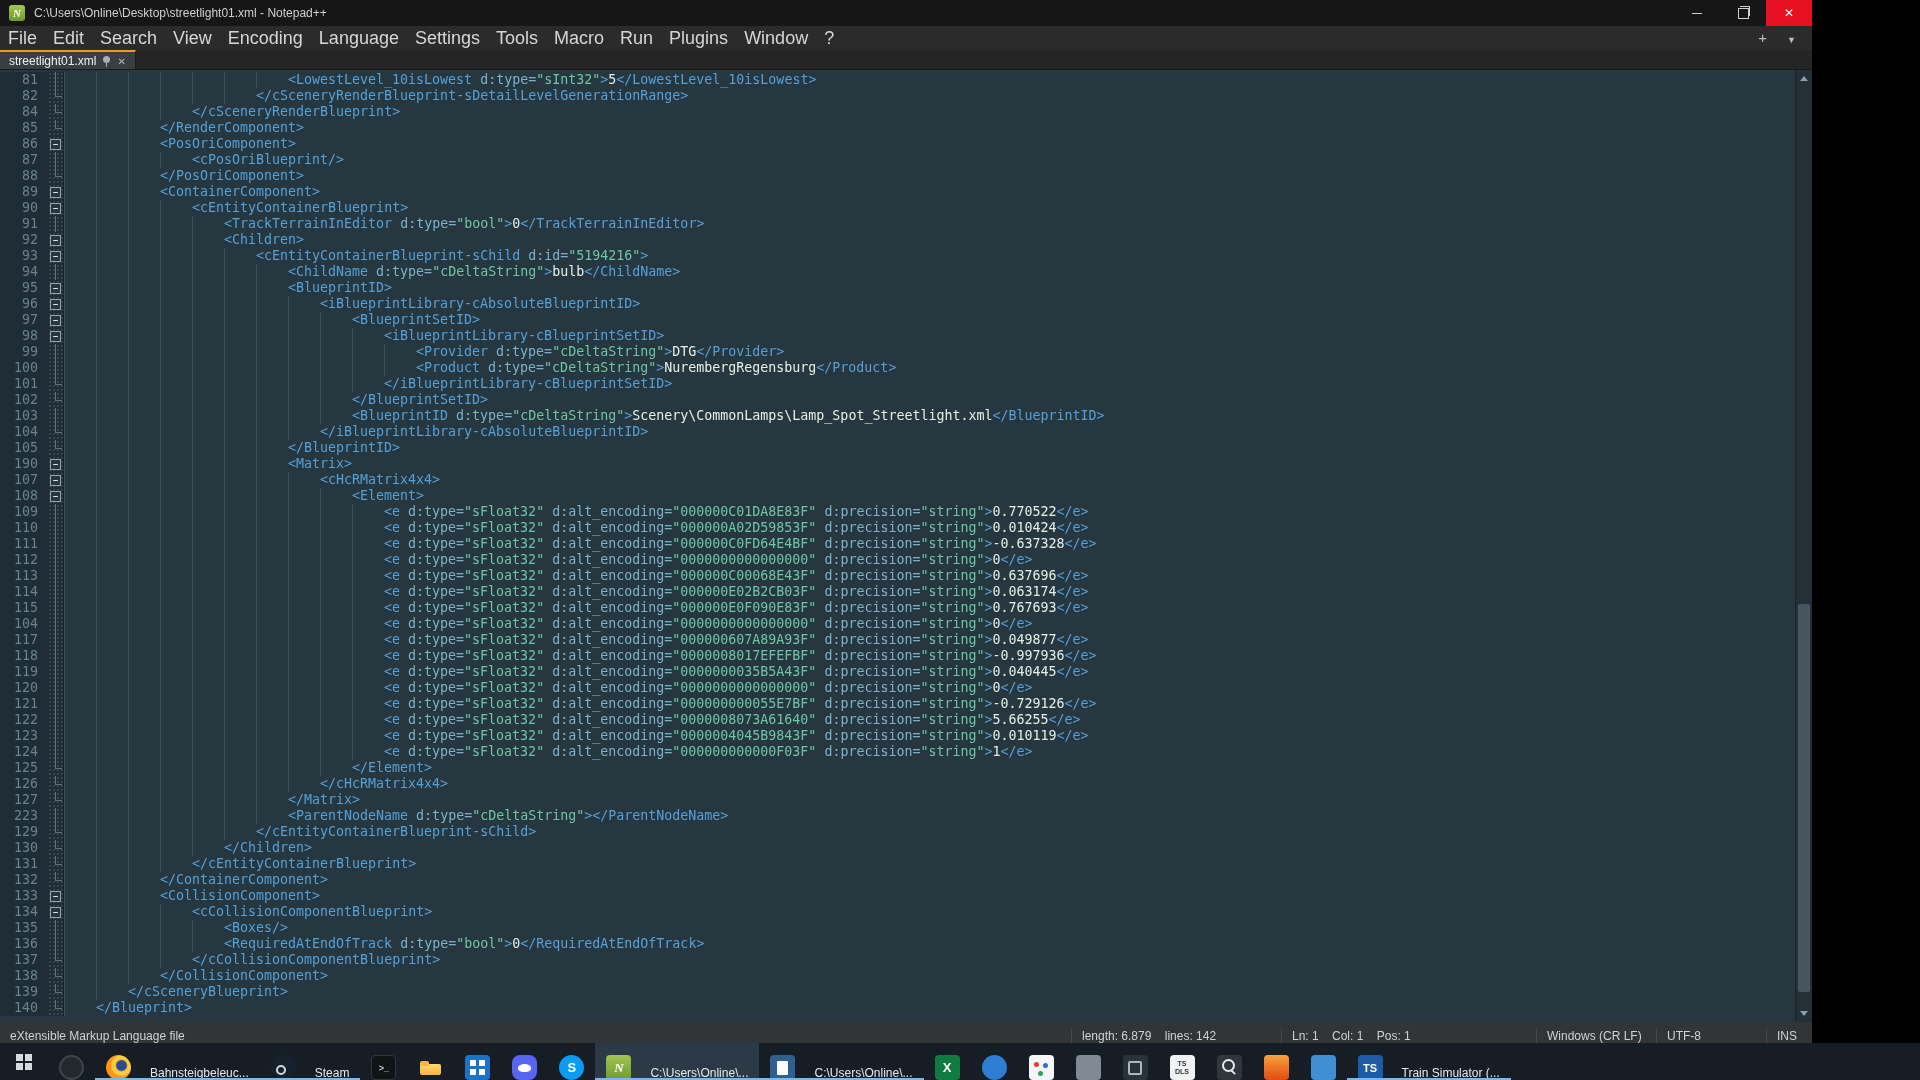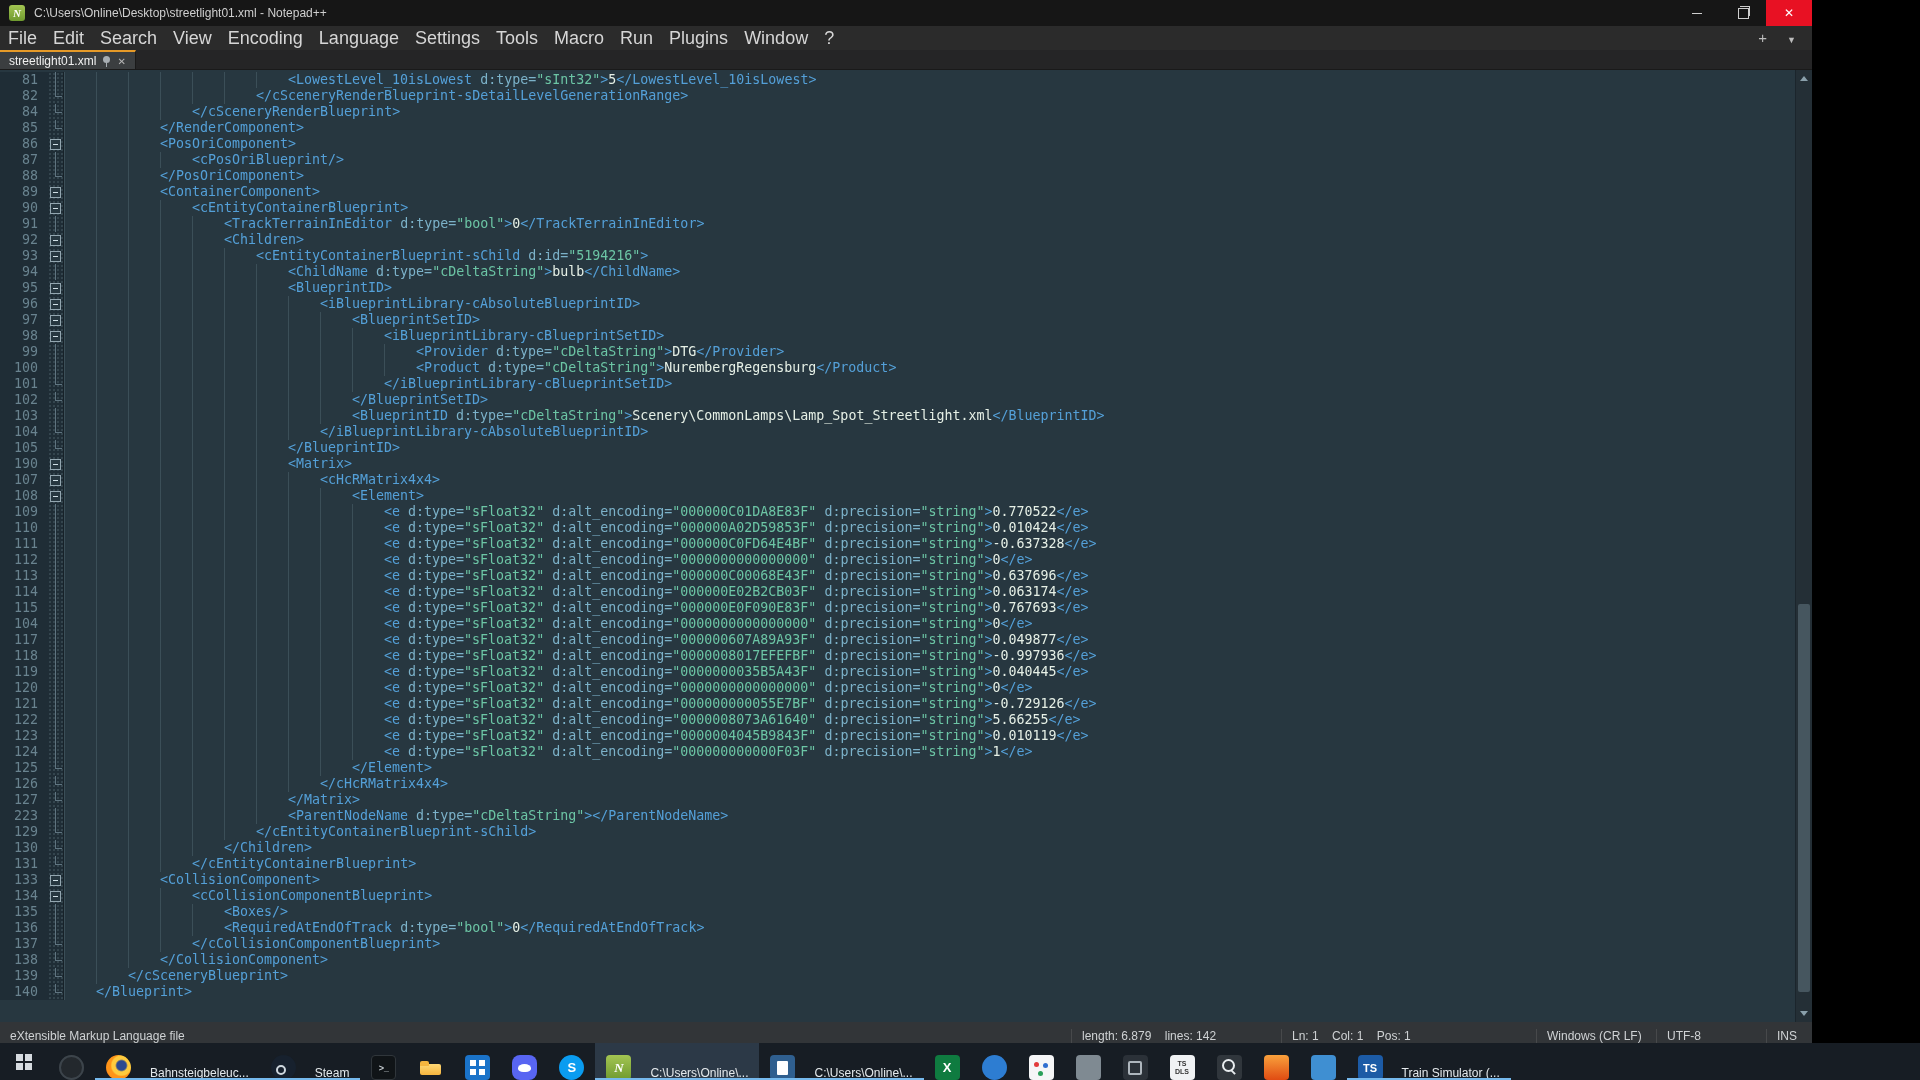--- a/index.html
+++ b/index.html
@@ -434,20 +434,25 @@
             <div class="ln">130</div>
             <div class="fold f-e"></div>
             <div class="code"><span class="ind" style="width: 160px;"></span><span class="tg">&lt;/Children</span><span class="tg">&gt;</span></div>
           </div>
           <div class="line">
             <div class="ln">131</div>
             <div class="fold f-e"></div>
             <div class="code"><span class="ind" style="width: 128px;"></span><span class="tg">&lt;/cEntityContainerBlueprint</span><span class="tg">&gt;</span></div>
           </div>
           <div class="line">
+            <div class="ln">132</div>
+            <div class="fold f-e"></div>
+            <div class="code"><span class="ind" style="width: 96px;"></span><span class="tg">&lt;/ContainerComponent</span><span class="tg">&gt;</span></div>
+          </div>
+          <div class="line">
             <div class="ln">133</div>
             <div class="fold f-b"></div>
             <div class="code"><span class="ind" style="width: 96px;"></span><span class="tg">&lt;CollisionComponent</span><span class="tg">&gt;</span></div>
           </div>
           <div class="line">
             <div class="ln">134</div>
             <div class="fold f-b"></div>
             <div class="code"><span class="ind" style="width: 128px;"></span><span class="tg">&lt;cCollisionComponentBlueprint</span><span class="tg">&gt;</span></div>
           </div>
           <div class="line">

